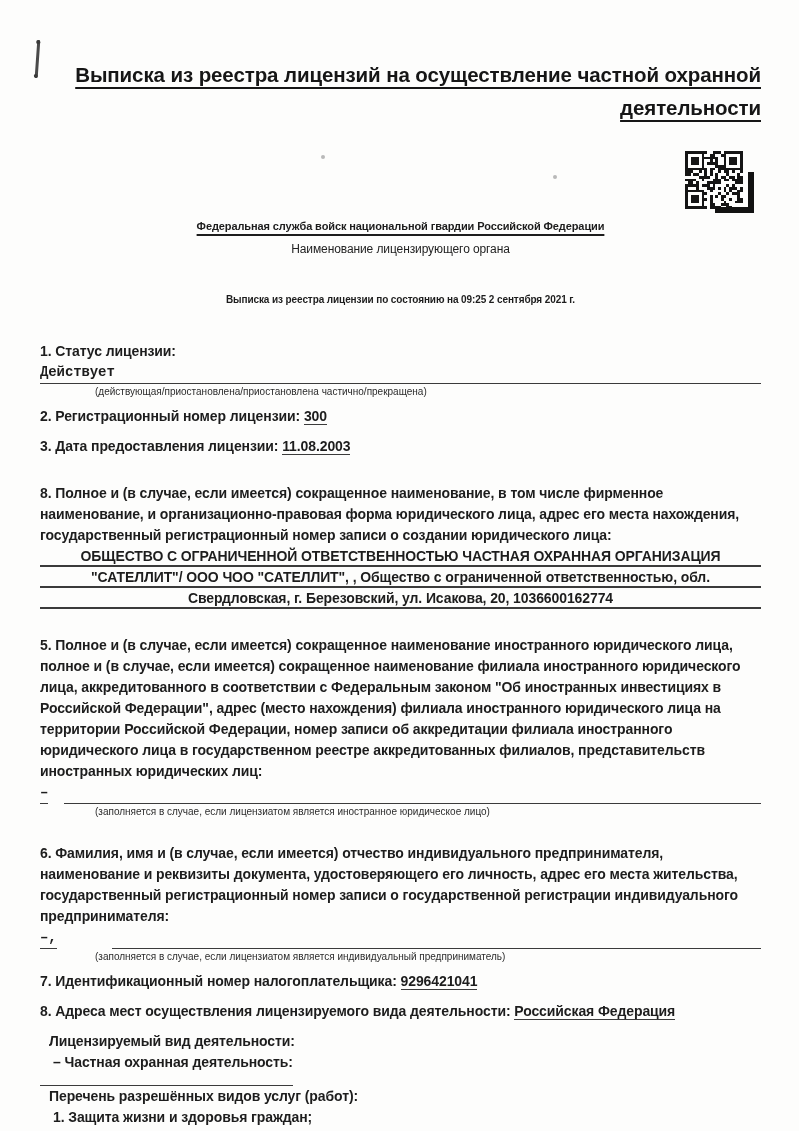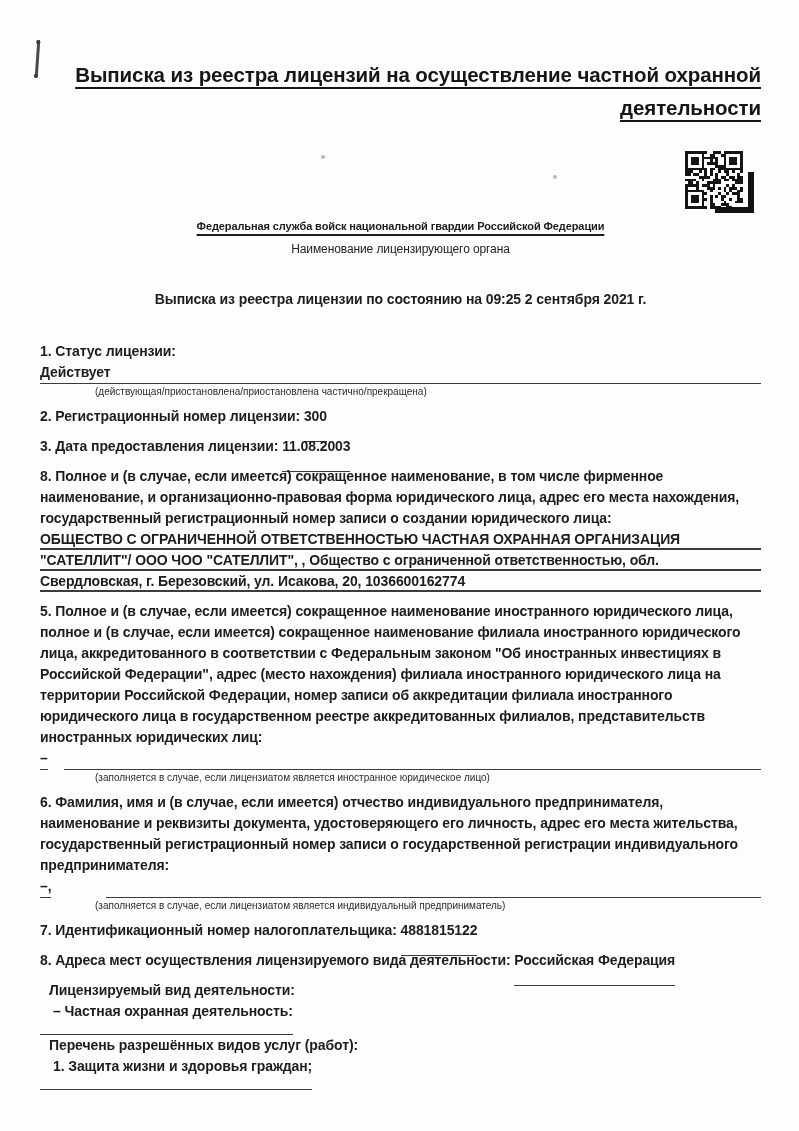--- a/index.html
+++ b/index.html
@@ -28,37 +28,38 @@
     border-right:6px solid #121212; border-bottom:6px solid #121212;
   }
 
   
   .center-block { margin-top:92px; text-align:center; }
   .authority {
     font-size:11px; text-decoration:underline; text-underline-offset:4px;
     text-decoration-thickness:1.5px;
   }
   .authority-caption { font-weight:400; font-size:12px; margin-top:2px; color:#222; }
-  .as-of { margin-top:29px; font-size:14px; }
+  .as-of { margin-top:29px; font-size:10px; }
 
   
   .items { margin-top:31px; }
-  .sec { margin-top:9px; }
+  .sec { margin-top:26px; }
   .label-line {}
   .inline-row { margin-top:9px; }
   .u {
-    padding-bottom:17px; border-bottom:1.5px solid #3b3b3b;
+    padding-bottom:0; border-bottom:1.5px solid #3b3b3b;
   }
   .fillrow { display:flex; align-items:flex-end; }
-  .fillrow .val { border-bottom:1.5px solid #3b3b3b; }
+  .fillrow .val { border-bottom:1.5px solid #3b3b3b;font-family:Liberation Mono, monospace; }
   .fill { flex:1 1 auto; border-bottom:1.5px solid #3b3b3b; height:20px; }
   .gap16 { margin-left:16px; } .gap55 { margin-left:55px; }
   .ruled {
     background-image:repeating-linear-gradient(to bottom,
       transparent 0px, transparent 19.5px, #3b3b3b 19.5px, #3b3b3b 21px);
+    text-align:center;
   }
   .footnote {
     font-weight:400; font-size:10px; line-height:10px; letter-spacing:0;
     color:#2c2c2c; margin:3px 0 0 55px;
   }
   .indent1 { padding-left:9px; }
   .svc-line { }
   .svc-line .u { display:inline-block; padding-left:13px; padding-bottom:12px; }
 
   
@@ -376,21 +377,21 @@
         <div>6. Фамилия, имя и (в случае, если имеется) отчество индивидуального предпринимателя, наименование и реквизиты документа, удостоверяющего его личность, адрес его места жительства, государственный регистрационный номер записи о государственной регистрации индивидуального предпринимателя:</div>
         <div class="fillrow">
           <span class="val">–,</span>
           <span class="fill gap55"></span>
         </div>
         <div class="footnote">(заполняется в случае, если лицензиатом является индивидуальный предприниматель)</div>
       </div>
 
       <div class="inline-row">
         <span>7. Идентификационный номер налогоплательщика:</span>
-        <span class="u">4881815122</span>
+        <span class="u">9296421041</span>
       </div>
 
       <div class="inline-row">
         <span>8. Адреса мест осуществления лицензируемого вида деятельности:</span>
         <span class="u">Российская Федерация</span>
       </div>
 
       <div class="inline-row">
         <div class="svc-line indent1">Лицензируемый вид деятельности:</div>
         <div class="svc-line"><span class="u">– Частная охранная деятельность:</span></div>

